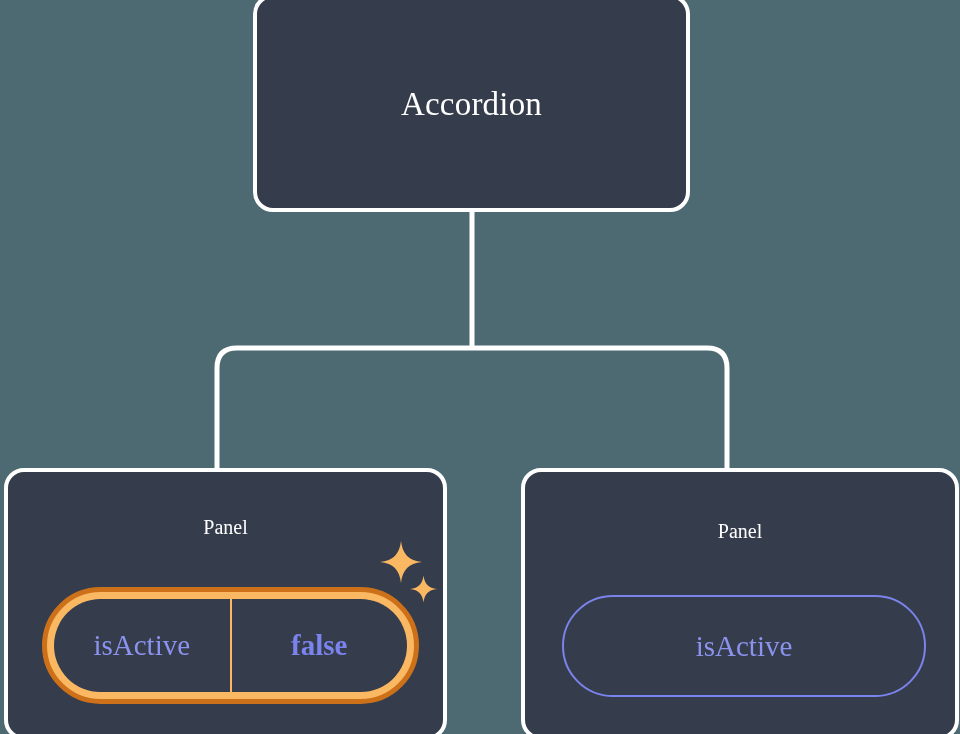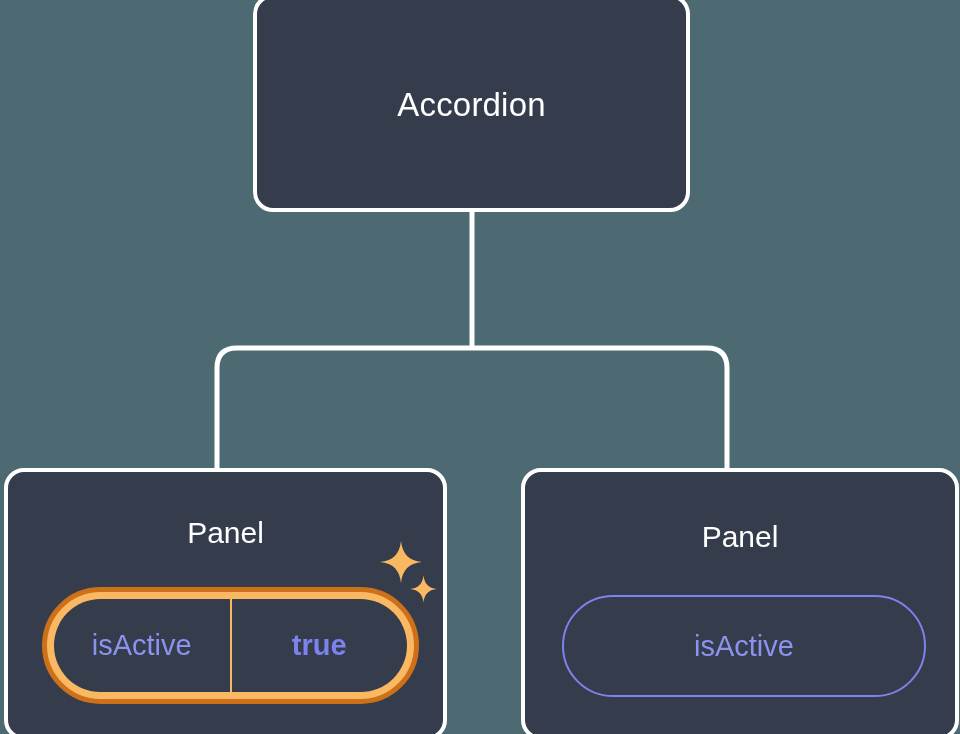--- a/index.html
+++ b/index.html
@@ -10,20 +10,21 @@
     width: 960px;
     height: 734px;
     background: #4d6a72;
     font-family: "Liberation Sans", sans-serif;
     overflow: hidden;
   }
   #stage {
     position: relative;
     width: 960px;
     height: 734px;
+    font-family: Liberation Serif, serif;
   }
 
   
   .connector-svg {
     position: absolute;
     left: 0;
     top: 0;
     width: 960px;
     height: 734px;
     pointer-events: none;
@@ -69,21 +70,21 @@
     width: 438px;
     height: 272px;
     border-radius: 20px;
   }
   .panel-label {
     position: absolute;
     left: 0;
     right: 0;
     text-align: center;
     color: #ffffff;
-    font-size: 30px;
+    font-size: 20px;
   }
   .panel-label-left  { top: 44px; }
   .panel-label-right { top: 48px; }
 
   
   .pill {
     position: absolute;
     box-sizing: border-box;
     display: flex;
     align-items: center;
@@ -170,21 +171,21 @@
   <div class="node node-root">
     <div class="node-root-label">Accordion</div>
   </div>
 
   <div class="node node-panel-left">
     <div class="panel-label panel-label-left">Panel</div>
 
     <div class="pill pill-highlight">
       <div class="pill-inner">
         <div class="cell cell-key">isActive</div>
-        <div class="cell cell-value">true</div>
+        <div class="cell cell-value">false</div>
       </div>
     </div>
   </div>
 
   <svg class="sparkle sparkle-large" viewBox="0 0 100 100" xmlns="http://www.w3.org/2000/svg">
     <path d="M50 0 C 54 32 68 46 100 50 C 68 54 54 68 50 100 C 46 68 32 54 0 50 C 32 46 46 32 50 0 Z" fill="#fbb863"></path>
   </svg>
   <svg class="sparkle sparkle-small" viewBox="0 0 100 100" xmlns="http://www.w3.org/2000/svg">
     <path d="M50 0 C 54 32 68 46 100 50 C 68 54 54 68 50 100 C 46 68 32 54 0 50 C 32 46 46 32 50 0 Z" fill="#fbb863"></path>
   </svg>

